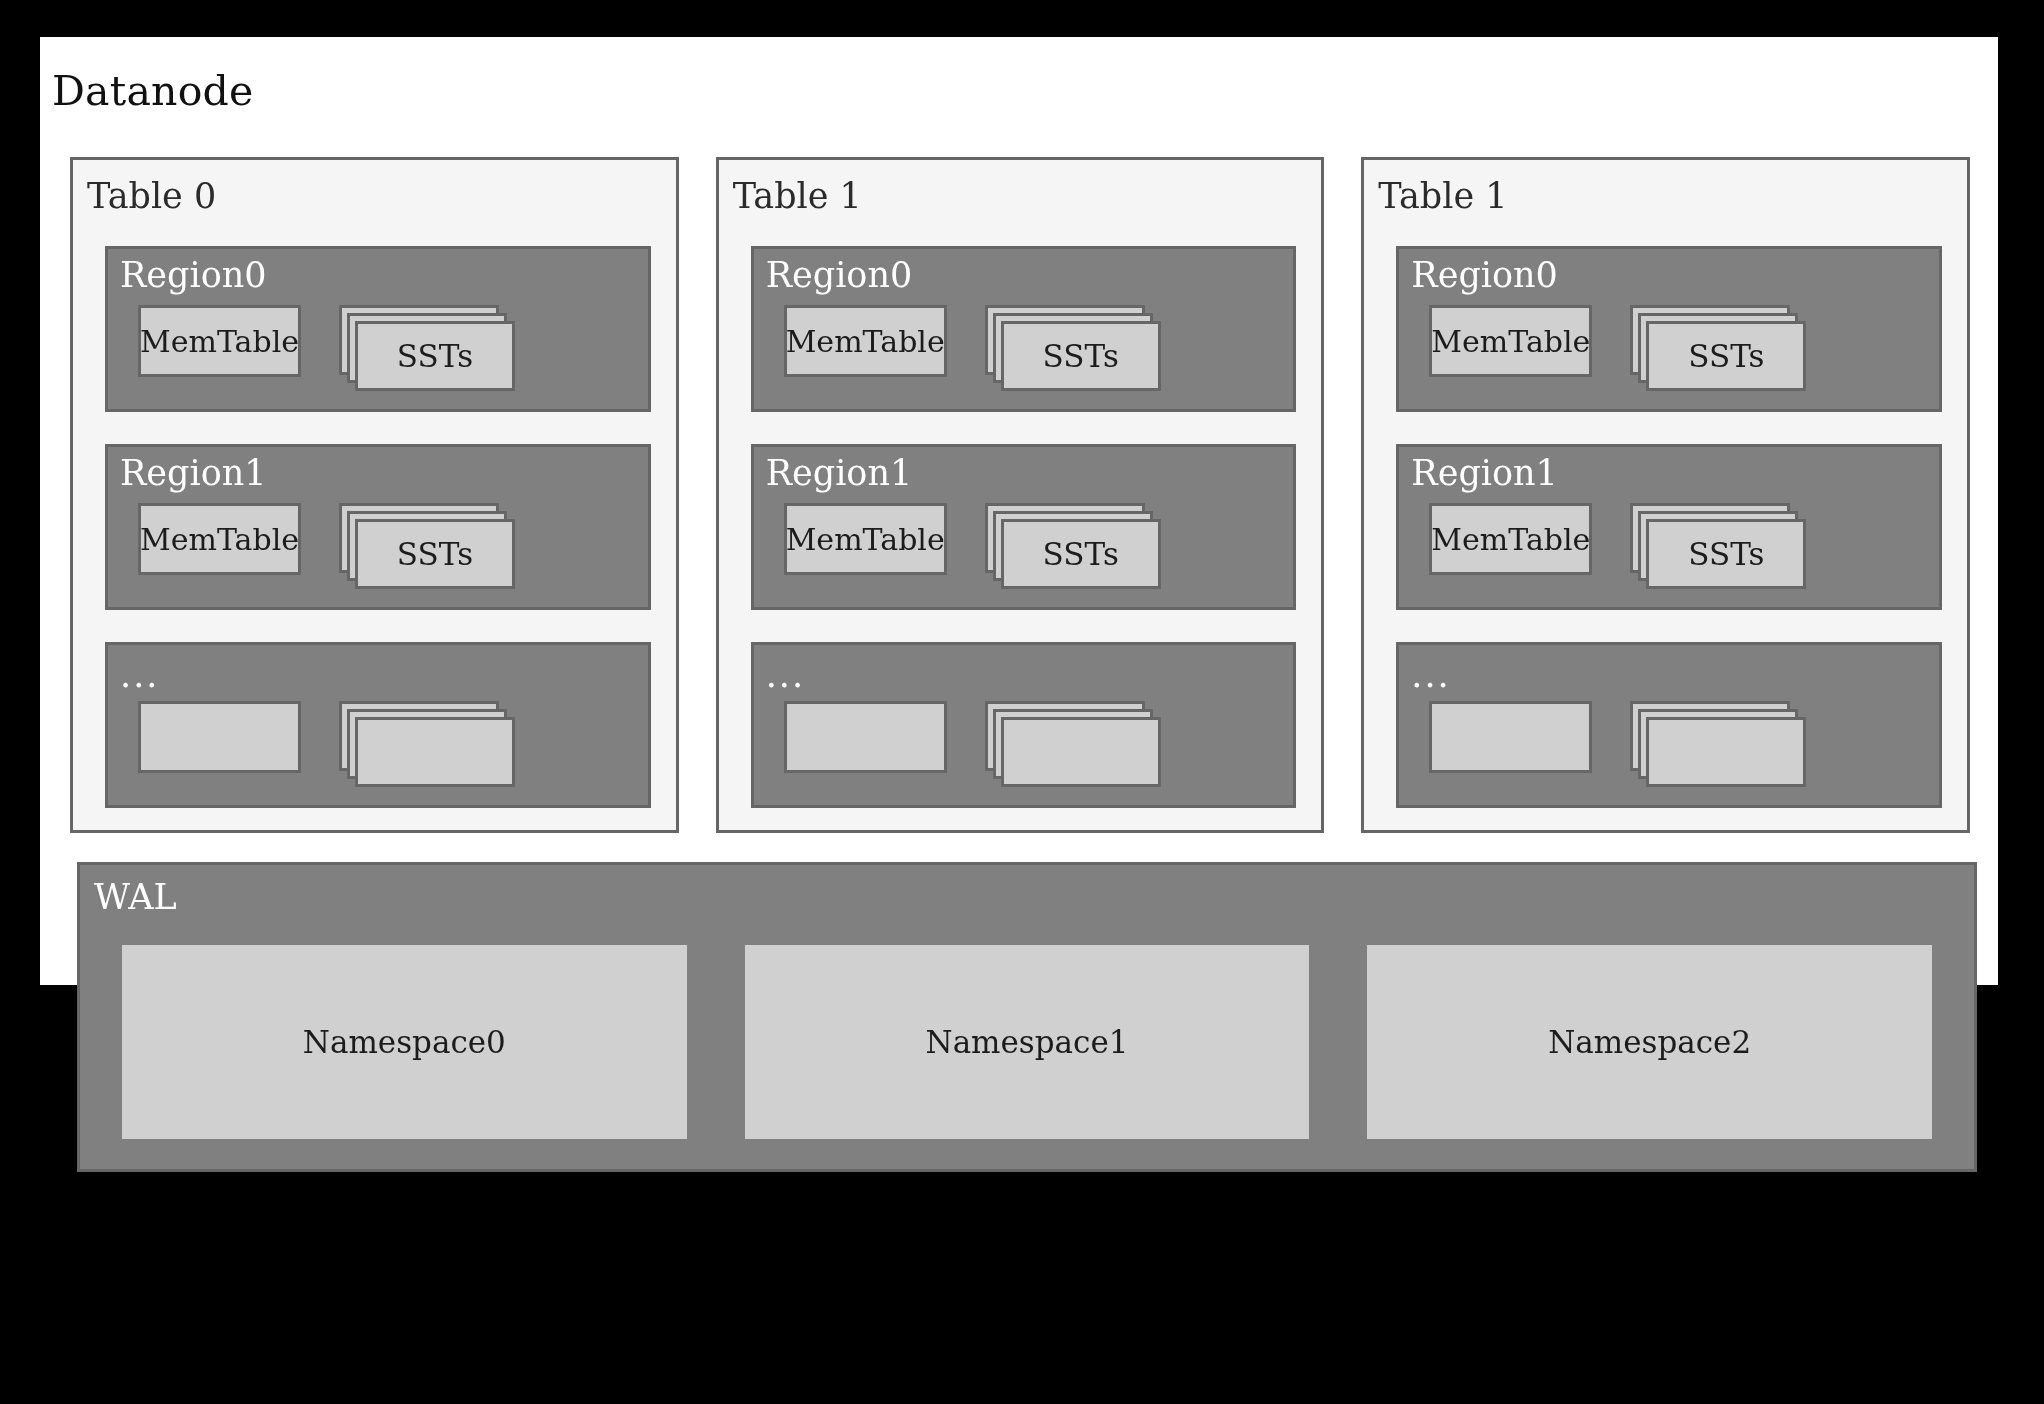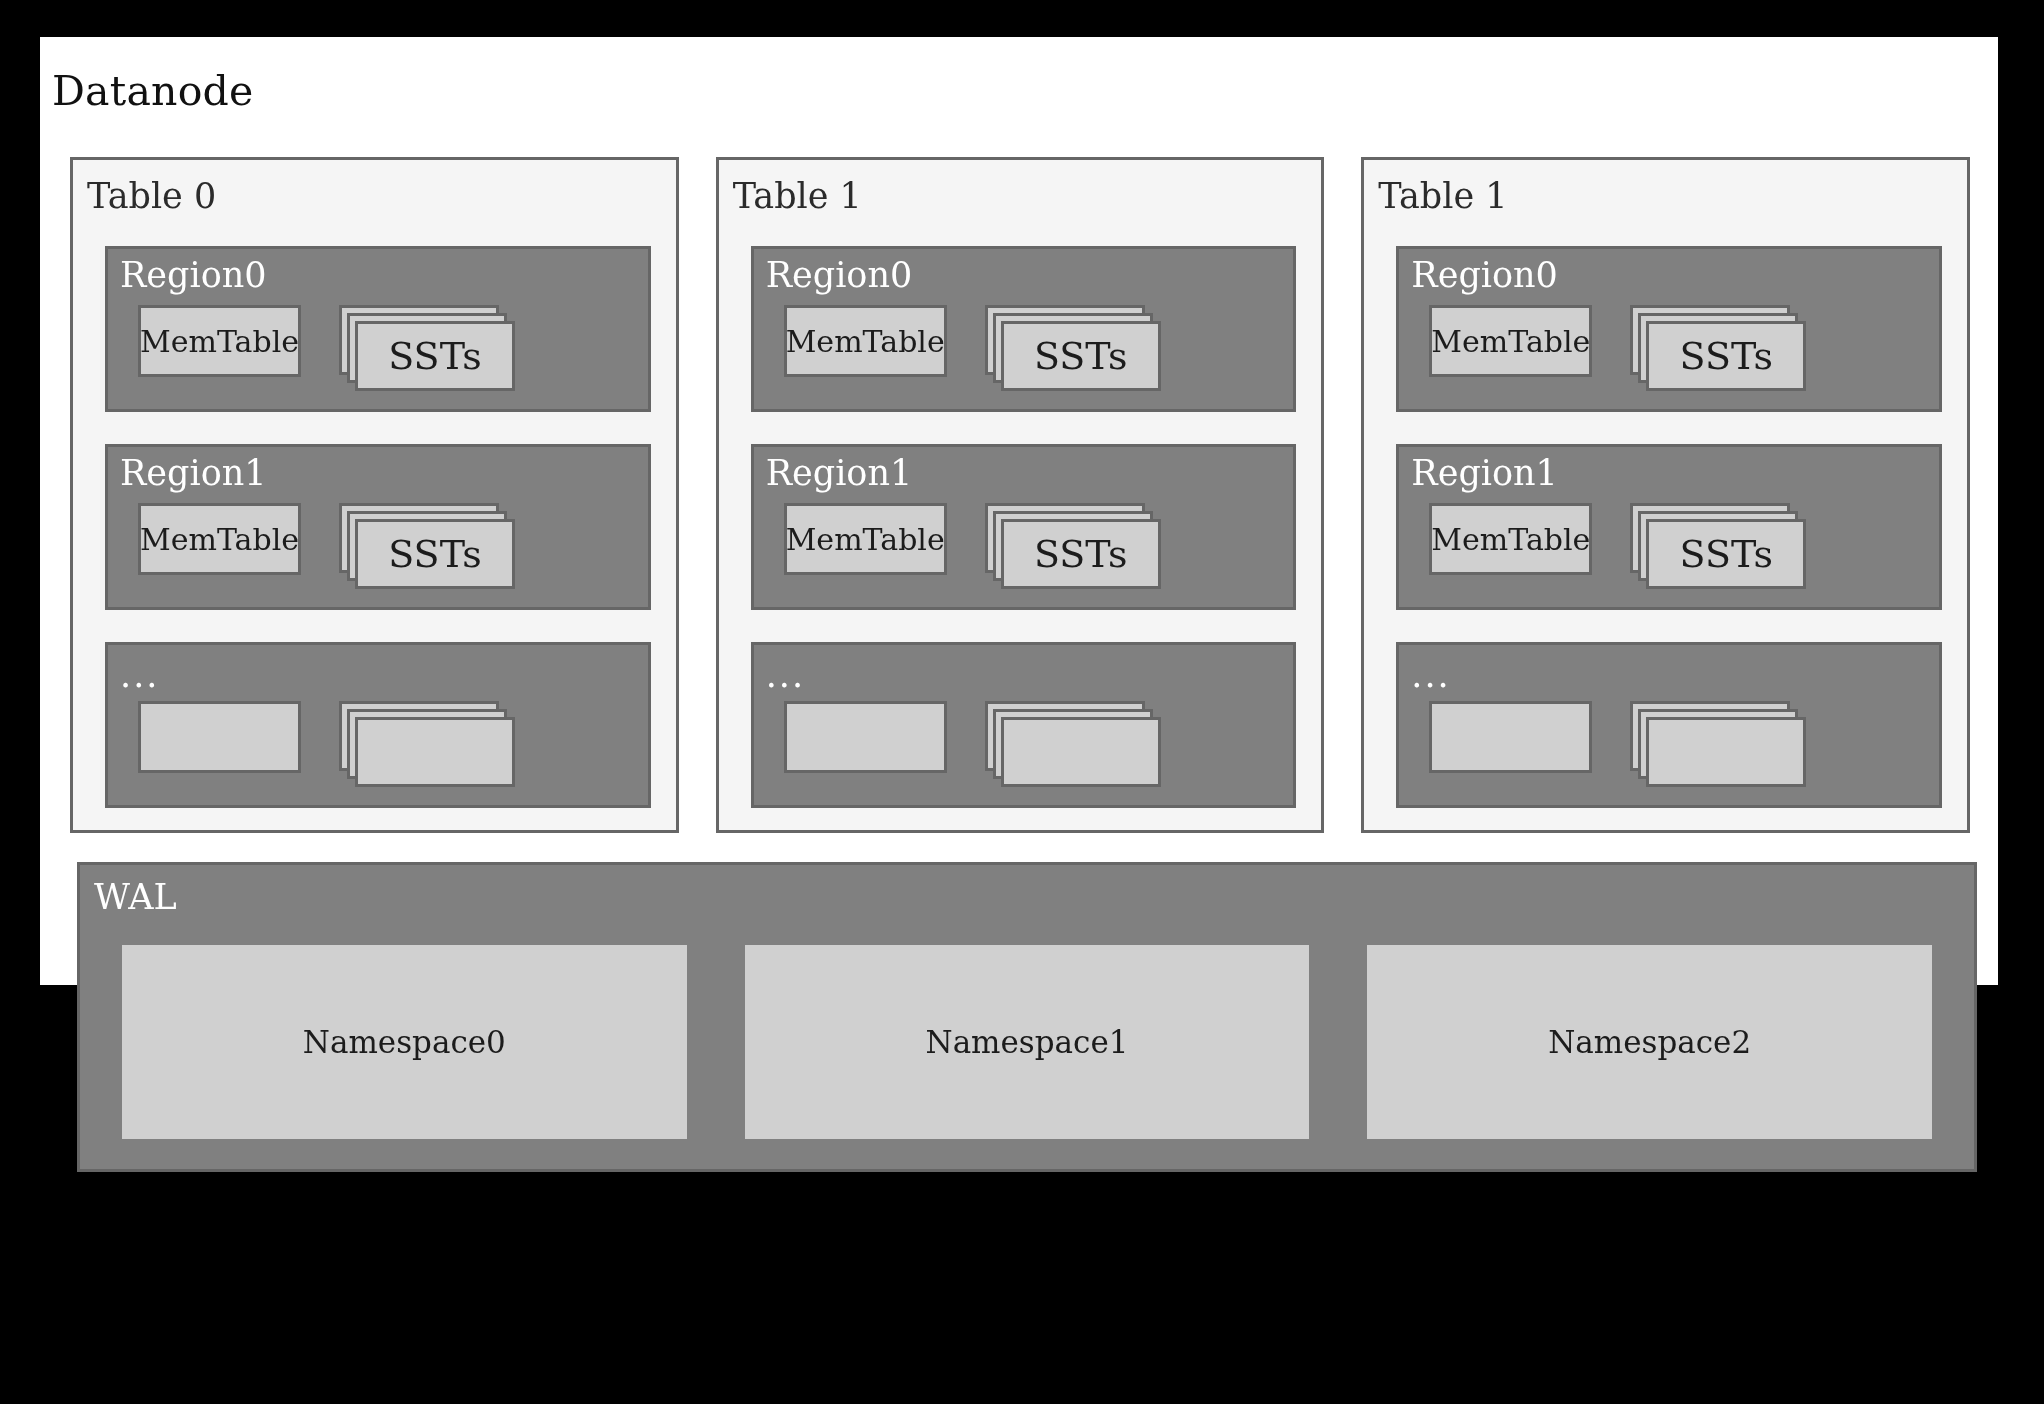--- a/index.html
+++ b/index.html
@@ -137,21 +137,21 @@
     border: 3px solid #666666;
     box-sizing: border-box;
   }
   .sst-layer.l1 { left: 0px;  top: 0px;  }
   .sst-layer.l2 { left: 8px;  top: 8px;  }
   .sst-layer.l3 {
     left: 16px; top: 16px;
     display: flex;
     align-items: center;
     justify-content: center;
-    font-size: 38px;
+    font-size: 31px;
     color: #1c1c1c;
   }
 
   
   .wal-panel {
     position: absolute;
     left: 37px;
     top: 825px;
     width: 1900px;
     height: 310px;

